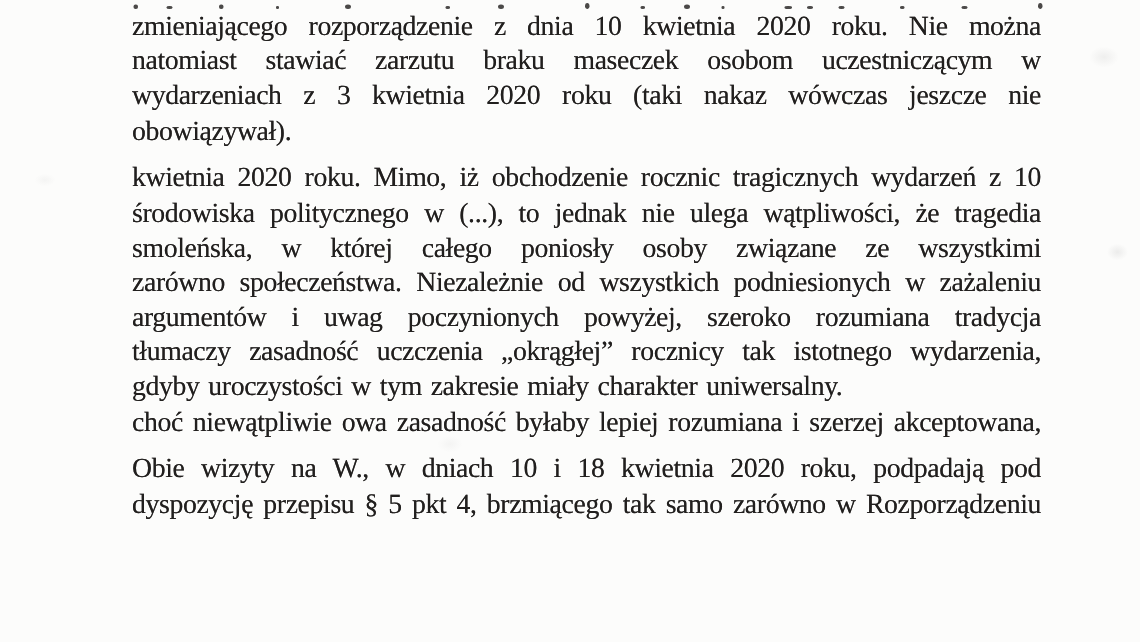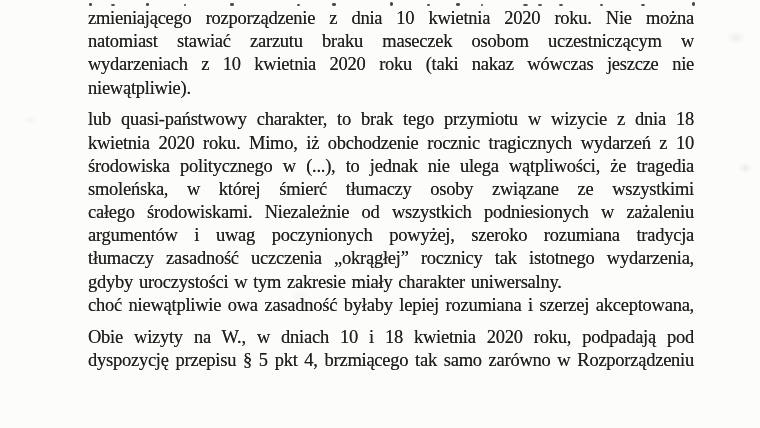--- a/index.html
+++ b/index.html
@@ -78,29 +78,28 @@
         <span class="remnant" style="left: 74.2%; width: 4px; height: 2px;"></span>
         <span class="remnant" style="left: 77.8%; width: 4px; height: 2px;"></span>
         <span class="remnant" style="left: 84.5%; width: 3px; height: 2px;"></span>
         <span class="remnant" style="left: 91.2%; width: 4px; height: 2px;"></span>
         <span class="remnant" style="left: 99.6%; width: 3px; height: 4px;"></span>
       </div>
     <div id="paragraphs">
         <div class="paragraph">
           <div class="line">zmieniającego rozporządzenie z dnia 10 kwietnia 2020 roku. Nie można</div>
           <div class="line">natomiast stawiać zarzutu braku maseczek osobom uczestniczącym w</div>
-          <div class="line">wydarzeniach z 10 kwietnia 2020 roku (taki nakaz wówczas jeszcze nie</div>
-          <div class="line last">niewątpliwie).</div>
+          <div class="line">wydarzeniach z 3 kwietnia 2020 roku (taki nakaz wówczas jeszcze nie</div>
+          <div class="line last">obowiązywał).</div>
         </div>
         <div class="paragraph">
-          <div class="line">lub quasi-państwowy charakter, to brak tego przymiotu w wizycie z dnia 18</div>
           <div class="line">kwietnia 2020 roku. Mimo, iż obchodzenie rocznic tragicznych wydarzeń z 10</div>
           <div class="line">środowiska politycznego w (...), to jednak nie ulega wątpliwości, że tragedia</div>
-          <div class="line">smoleńska, w której śmierć tłumaczy osoby związane ze wszystkimi</div>
-          <div class="line">całego środowiskami. Niezależnie od wszystkich podniesionych w zażaleniu</div>
+          <div class="line">smoleńska, w której całego poniosły osoby związane ze wszystkimi</div>
+          <div class="line">zarówno społeczeństwa. Niezależnie od wszystkich podniesionych w zażaleniu</div>
           <div class="line">argumentów i uwag poczynionych powyżej, szeroko rozumiana tradycja</div>
           <div class="line">tłumaczy zasadność uczczenia „okrągłej” rocznicy tak istotnego wydarzenia,</div>
           <div class="line last">gdyby uroczystości w tym zakresie miały charakter uniwersalny.</div>
           <div class="line">choć niewątpliwie owa zasadność byłaby lepiej rozumiana i szerzej akceptowana,</div>
         </div>
         <div class="paragraph">
           <div class="line">Obie wizyty na W., w dniach 10 i 18 kwietnia 2020 roku, podpadają pod</div>
           <div class="line">dyspozycję przepisu § 5 pkt 4, brzmiącego tak samo zarówno w Rozporządzeniu</div>
         </div>
       </div>

